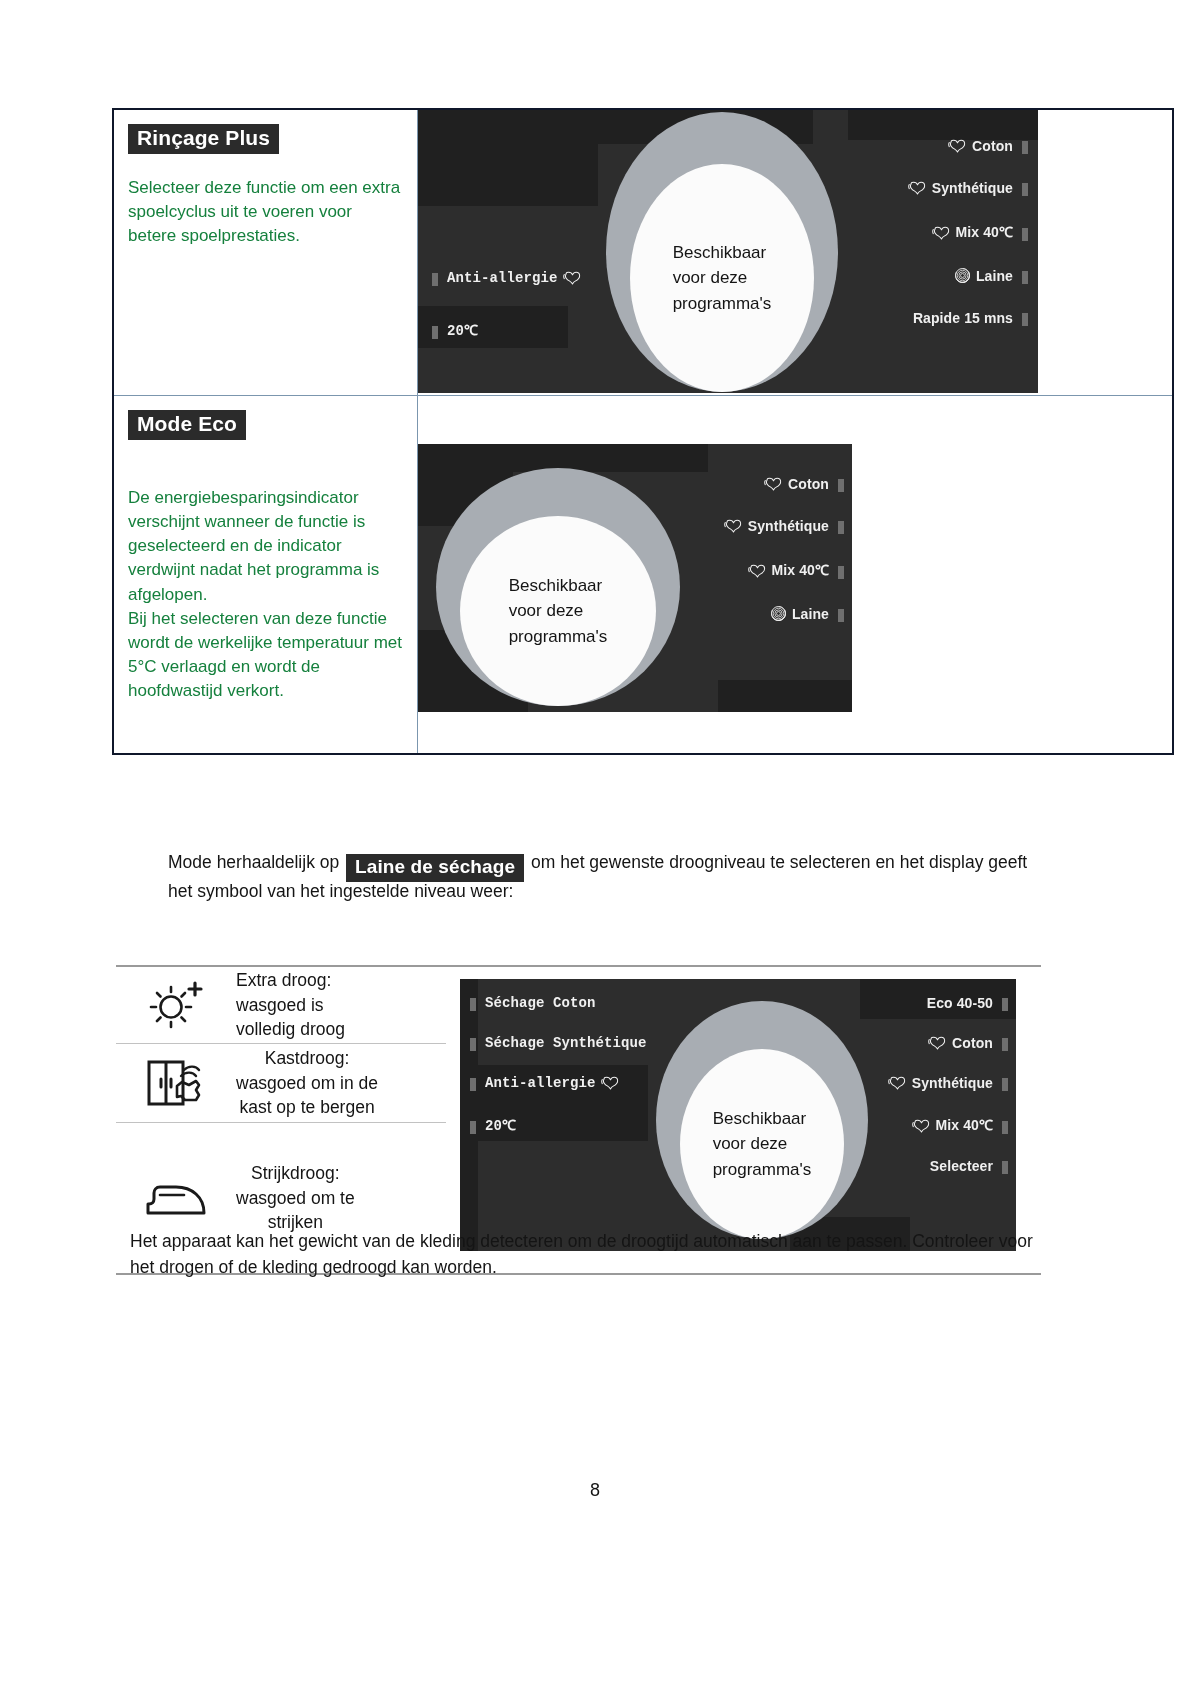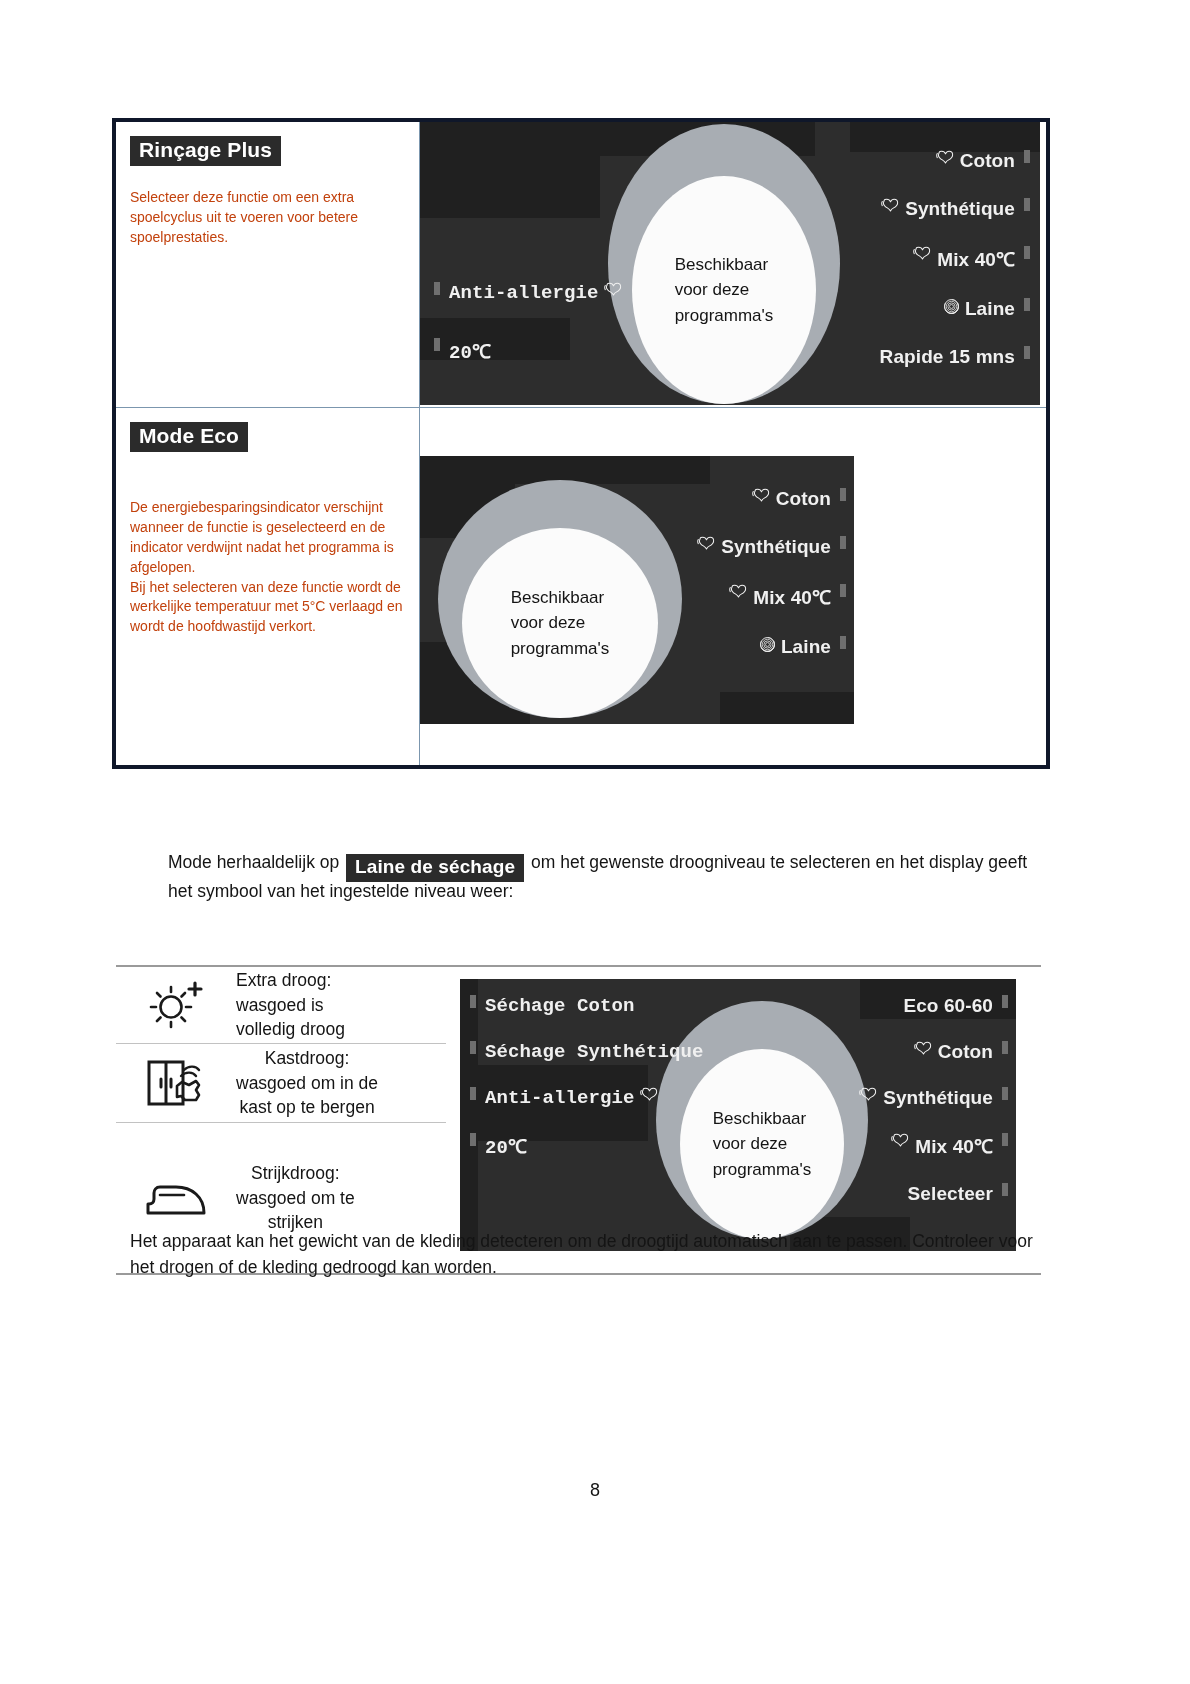--- a/index.html
+++ b/index.html
@@ -32,26 +32,25 @@
     line-height: 1.05;
     letter-spacing: 0.1px;
     white-space: nowrap;
   }
 
   
   .feature-table {
     position: absolute;
     left: 112px;
     top: 108px;
-    width: 938px;
-    border: 4px solid #0f172a;
+    width: 1062px;
+    border: 2px solid #0f172a;
     box-sizing: border-box;
     display: flex;
     flex-direction: column;
-    margin-top: 10px;
   }
   .feature-row {
     display: flex;
     align-items: stretch;
     border-bottom: 1px solid #7b96ae;
   }
   .feature-row:last-child { border-bottom: none; }
   .feature-cell-text {
     width: 304px;
     box-sizing: border-box;
@@ -64,23 +63,23 @@
     flex: 1;
     box-sizing: border-box;
     display: flex;
     align-items: flex-start;
     justify-content: flex-start;
     padding: 0;
     background: #ffffff;
   }
   .feature-desc {
     margin-top: 22px;
-    font-size: 14px;
+    font-size: 17px;
     line-height: 1.42;
-    color: #c2410c;
+    color: #15803d;
   }
   .feature-desc.eco { margin-top: 46px; }
   .feature-tag-r1 { font-size: 21px; }
   .feature-tag-r2 { font-size: 21px; }
 
   
   .display {
     position: relative;
     background: #2d2d2d;
     color: #f2f2f2;
@@ -113,23 +112,23 @@
     text-align: left;
     font-family: "Liberation Sans", sans-serif;
   }
   .prog-col {
     position: absolute;
     display: flex;
     flex-direction: column;
   }
   .prog-item {
     display: flex;
-    align-items: flex-start;
+    align-items: flex-end;
     white-space: nowrap;
-    font-size: 19px;
+    font-size: 14px;
     font-weight: 700;
     color: #f0f0f0;
     letter-spacing: 0.1px;
   }
   .prog-col.right .prog-item {
     justify-content: flex-end;
   }
   .prog-col.left .prog-item {
     justify-content: flex-start;
     font-family: Liberation Mono, monospace;
@@ -491,21 +490,21 @@
                 </span>
               </div>
               <div class="prog-item">
                 <span class="tick left"></span>
                 <span>20℃</span>
               </div>
             </div>
 
           <div class="prog-col right" style="right:8px;top:16px;width:200px;gap:24px;">
               <div class="prog-item">
-                <span>Eco 60-60</span>
+                <span>Eco 40-50</span>
                 <span class="tick right"></span>
               </div>
               <div class="prog-item">
                 <span class="ico before">
                   <svg width="19" height="15" viewBox="0 0 24 18">
                     <path d="M4 3 C4 1.6 5.4 1 7.2 1 C10 1 11.4 2.6 12 4.4 C12.8 2.4 14.4 1 16.6 1 C19.4 1 21 2.8 21 5.4 C21 8.4 18.6 10.6 16 12 C13.8 13.2 12.6 14.4 12 16 C11.4 14.4 10 13.2 8 12 C5.4 10.6 3 8.4 3 5.4 Z" fill="none" stroke="#f0f0f0" stroke-width="1.3" stroke-linejoin="round"></path>
                     <path d="M1.6 4 C0.8 5.4 0.8 7.6 1.6 9.2" fill="none" stroke="#f0f0f0" stroke-width="1.3" stroke-linecap="round"></path>
                   </svg>
                 </span>
                 <span>Coton</span>

